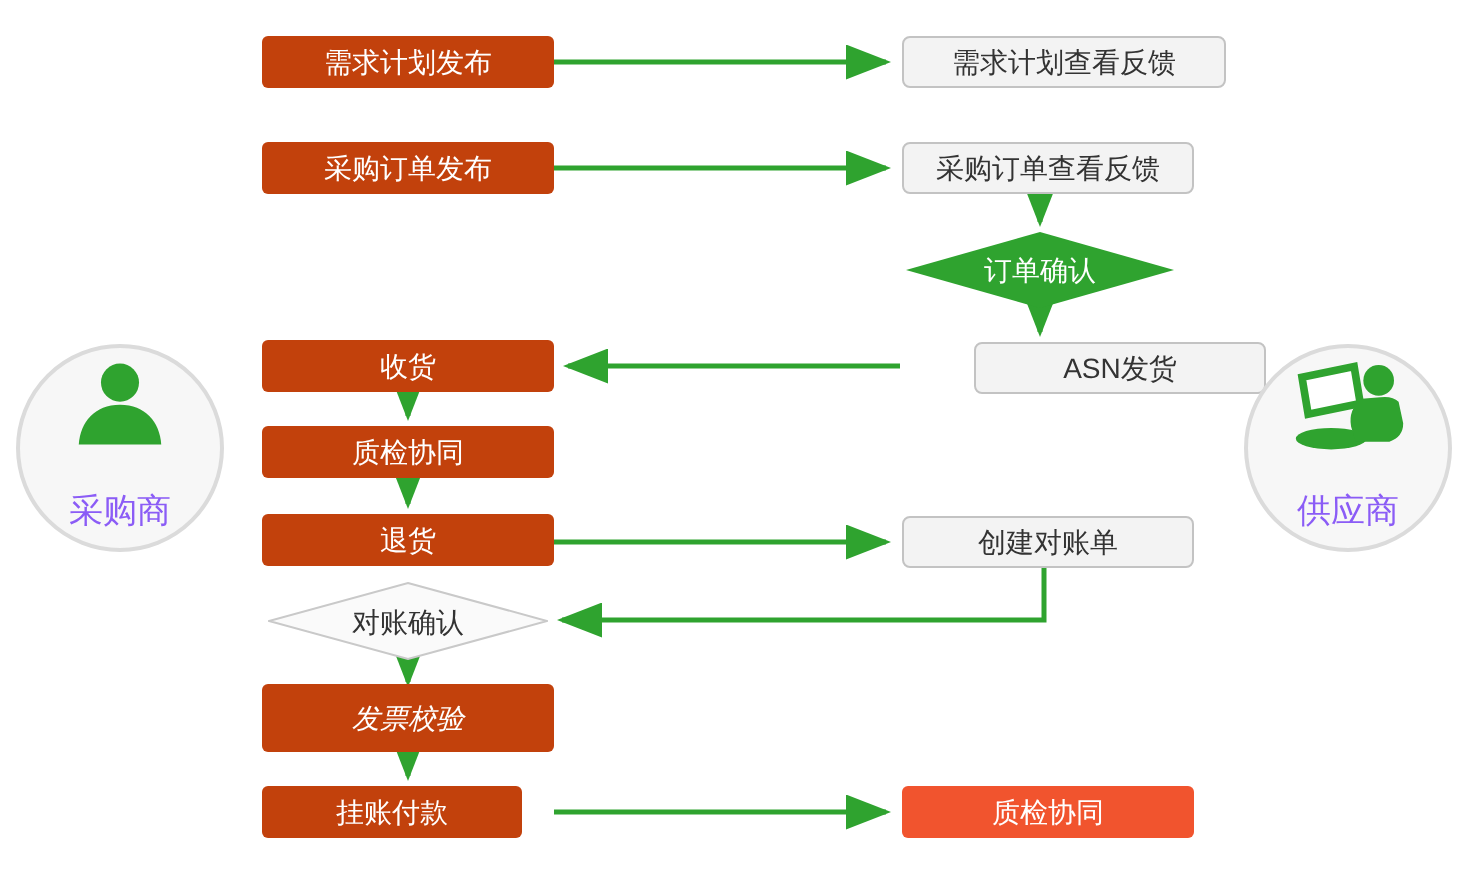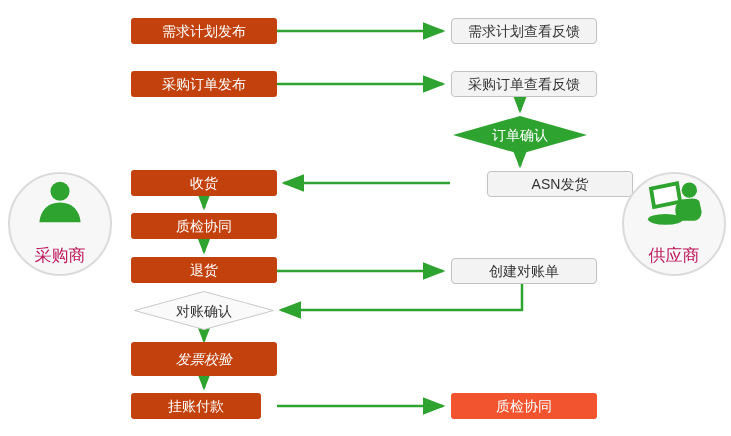--- a/index.html
+++ b/index.html
@@ -21,21 +21,21 @@
     position:absolute;left:0;top:0;right:0;bottom:0;
     display:flex;align-items:center;justify-content:center;font-size:14px;line-height:1;
   }
   .diamond.green .lbl{color:#ffffff;}
   .diamond.gray .lbl{color:#333333;}
   .actor{
     position:absolute;width:104px;height:104px;border-radius:50%;
     background:#F7F7F7;border:2px solid #DBDBDB;box-sizing:border-box;
     display:flex;flex-direction:column;align-items:center;justify-content:center;
   }
-  .actor .alabel{font-size:17px;color:#be185d;margin-top:17px;}
+  .actor .alabel{font-size:17px;color:#8b5cf6;margin-top:17px;}
   .actor .aicon{display:block;}
 </style>
 </head>
 <body>
 
 <div class="canvas">
 
   <svg class="conn-svg" viewBox="0 0 731 436" xmlns="http://www.w3.org/2000/svg">
     <defs>
       <marker id="ah" markerWidth="9" markerHeight="7" refX="8" refY="3.5" orient="auto">
@@ -72,21 +72,21 @@
     <svg viewBox="0 0 140 39" preserveAspectRatio="none">
       <polygon points="70,0.5 139.5,19.5 70,38.5 0.5,19.5" fill="#FAFAFA" stroke="#C9C9C9" stroke-width="1"></polygon>
     </svg>
     <span class="lbl">对账确认</span>
   </div>
 
   <div class="node green" style="left:131px;top:342px;width:146px;height:34px;font-style:italic;">发票校验</div>
 
   <div class="node green" style="left:131px;top:393px;width:130px;height:26px;">挂账付款</div>
 
-  <div class="node gray" style="left:451px;top:18px;width:146px;height:26px;">需求计划查看反馈</div>
+  <div class="node gray" style="left:451px;top:18px;width:162px;height:26px;">需求计划查看反馈</div>
 
   <div class="node gray" style="left:451px;top:71px;width:146px;height:26px;">采购订单查看反馈</div>
 
   <div class="diamond green" style="left:453px;top:116px;width:134px;height:38px;">
     <svg viewBox="0 0 134 38" preserveAspectRatio="none">
       <polygon points="67,0 134,19 67,38 0,19" fill="#2FA32F"></polygon>
     </svg>
     <span class="lbl">订单确认</span>
   </div>
 

